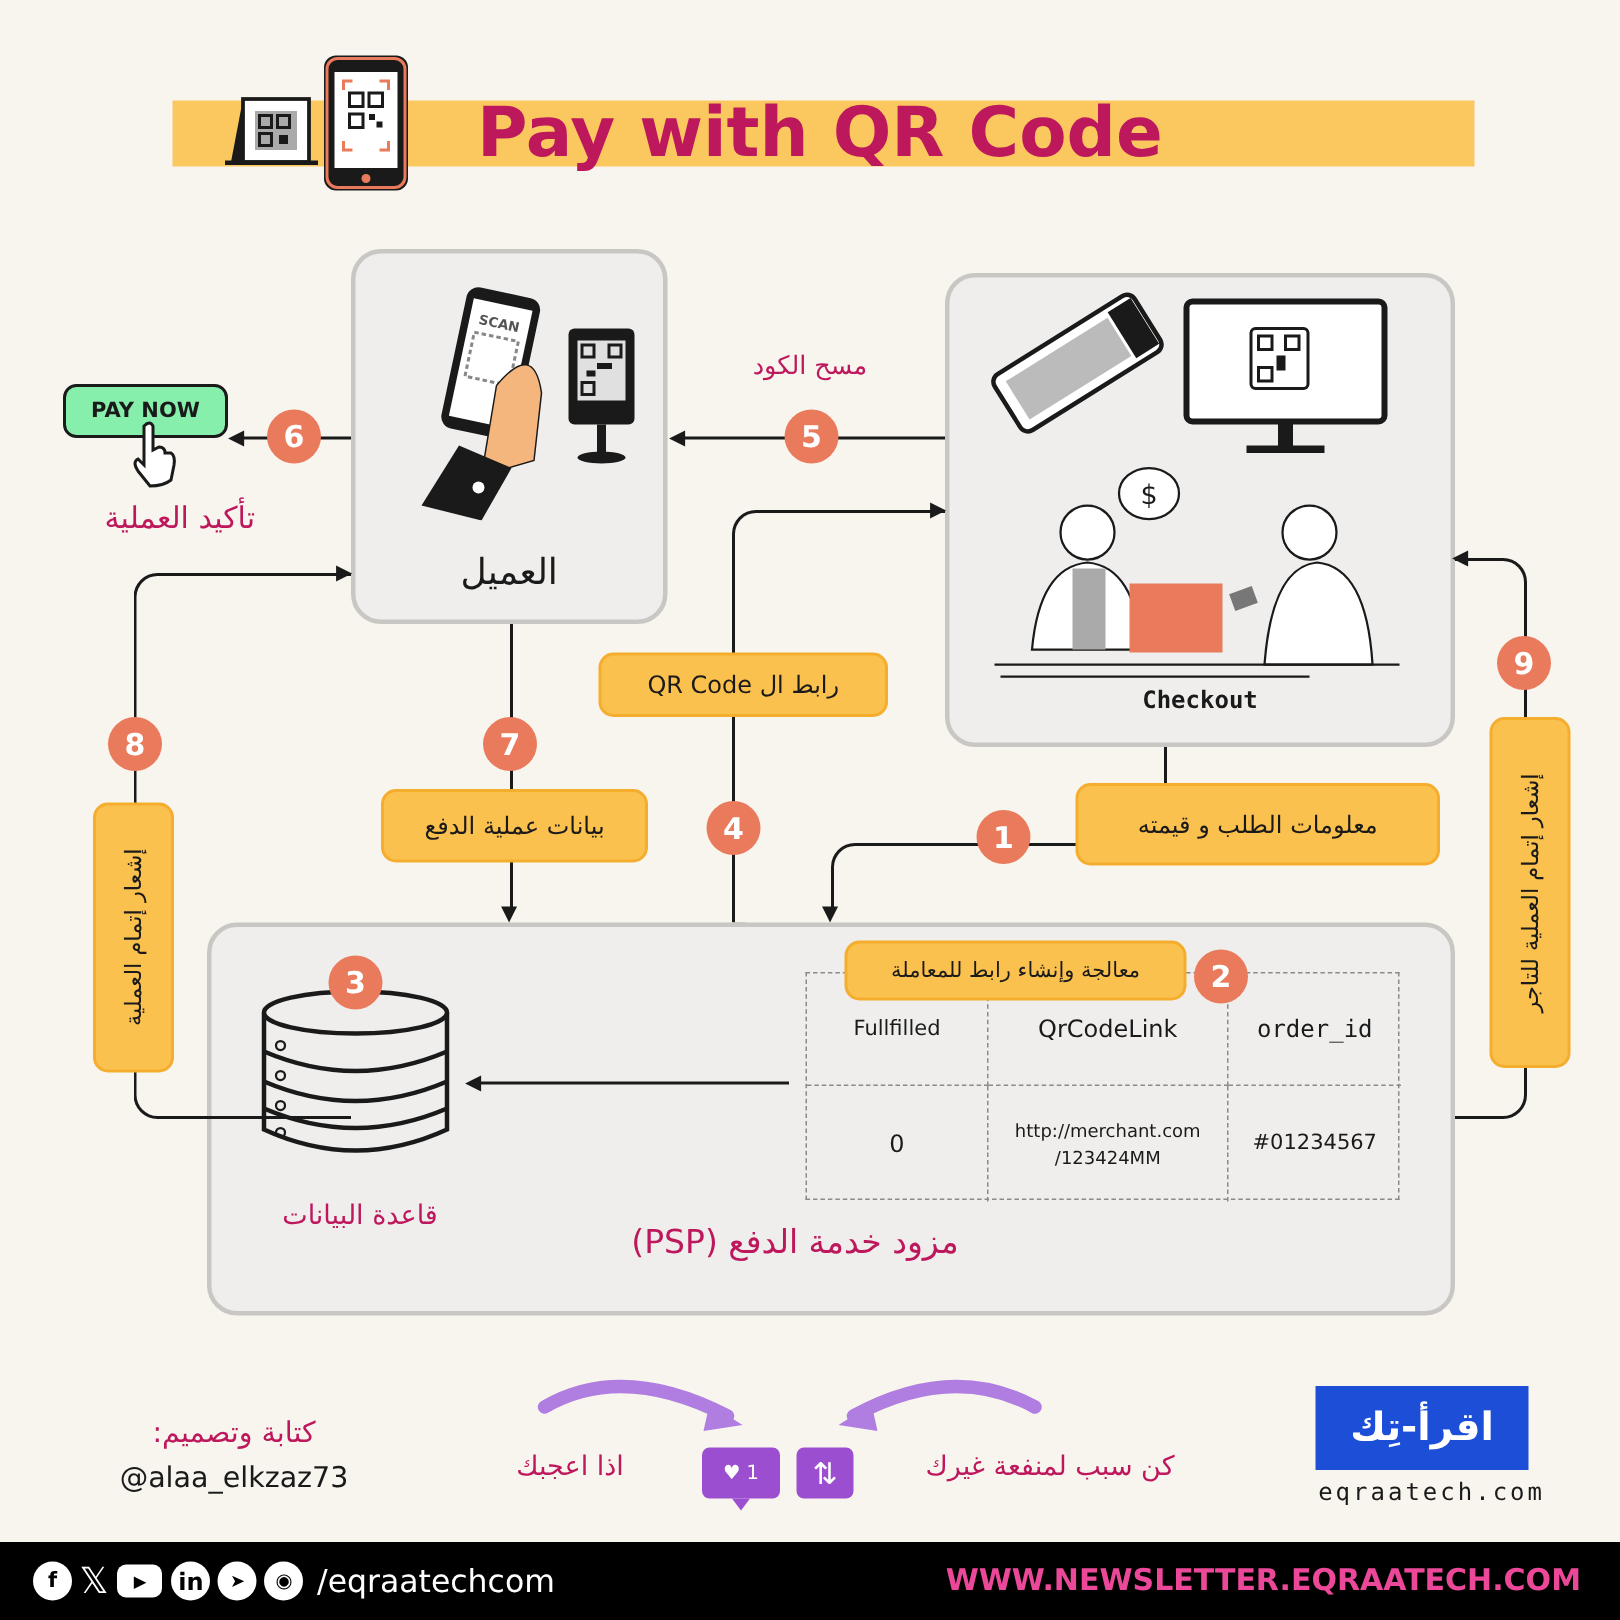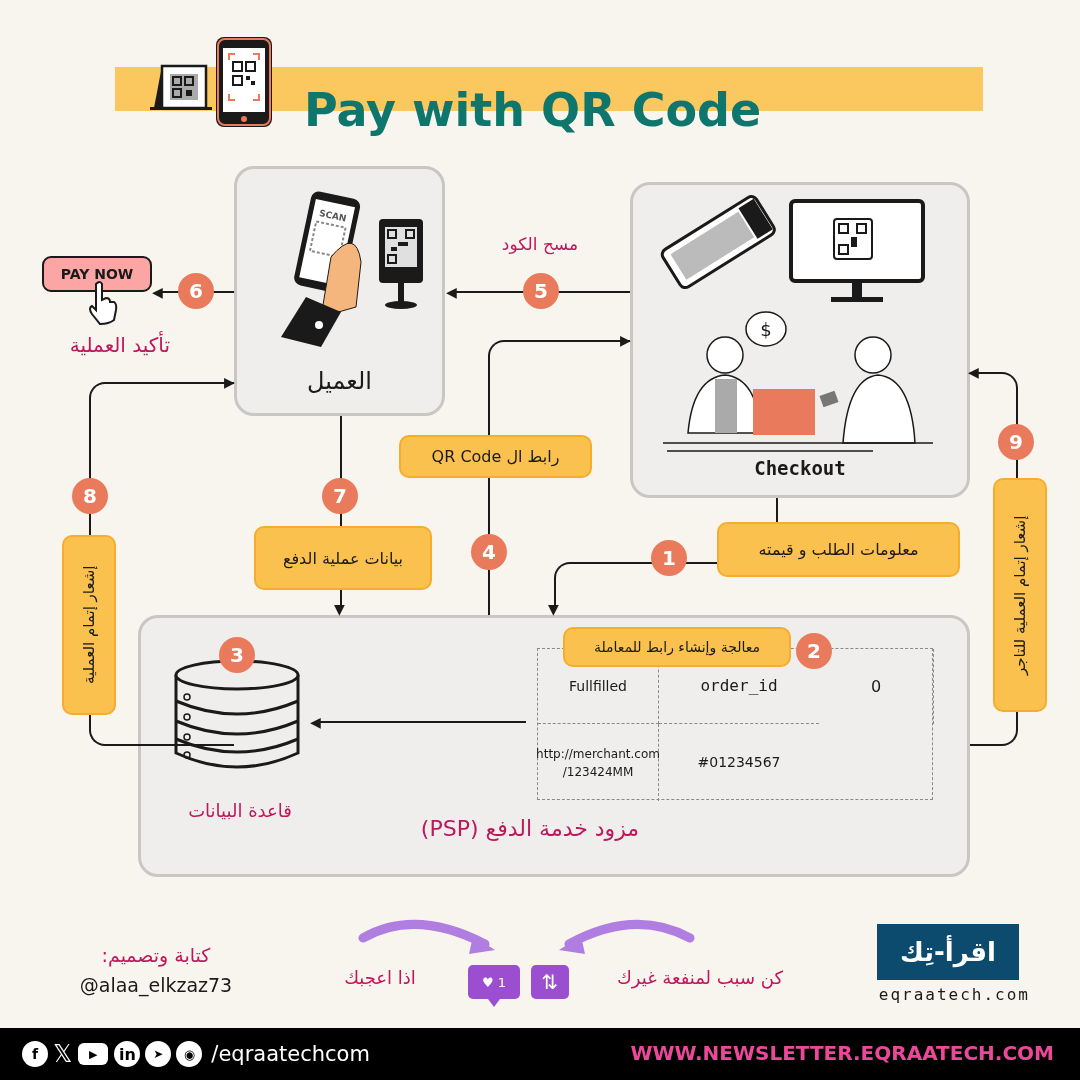--- a/index.html
+++ b/index.html
@@ -11,26 +11,25 @@
     position: relative;
   }
   .abs { position: absolute; }
 
   
   .title-bar {
     left: 115px; top: 67px; width: 868px; height: 44px;
     background: #fbc860;
   }
   .title-text {
-    left: 304px; top: 58px;
+    left: 318px; top: 58px;
     font-family: "DejaVu Sans", sans-serif;
     font-weight: bold; font-size: 46px; letter-spacing: 0px;
-    color: #0f766e;
+    color: #be185d;
     line-height: 60px;
-    margin-top: 22px;
   }
 
   
   .panel {
     background: #efeeed;
     border: 3px solid #c9c7c4;
     border-radius: 20px;
   }
   .panel-label {
     font-size: 24px;
@@ -181,21 +180,21 @@
     <rect x="62" y="186" width="22" height="54" fill="#aaa"></rect>
 
     <rect x="100" y="196" width="62" height="46" fill="#ea7a5c"></rect>
 
     <circle cx="220" cy="162" r="18" fill="#fff" stroke="#1a1a1a" stroke-width="1.5"></circle>
     <path d="M190 250 Q195 185 225 182 Q258 185 262 250 Z" fill="#fff" stroke="#1a1a1a" stroke-width="1.5"></path>
     <rect x="168" y="200" width="16" height="12" fill="#777" transform="rotate(-20 176 206)"></rect>
 
     <path d="M10 250 L280 250 M14 258 L220 258" stroke="#1a1a1a" stroke-width="1.5"></path>
   </svg>
-  <div class="abs" style="left:0;top:272px;width:334px;text-align:center;font-size:19px;font-weight:bold;font-family:'DejaVu Sans Mono',monospace">Checkout</div>
+  <div class="abs" style="left:0;top:272px;width:334px;text-align:center;font-size:16px;font-weight:bold;font-family:'DejaVu Sans Mono',monospace">Checkout</div>
 </div>
 
 <div class="abs panel" style="left:138px;top:615px;width:832px;height:262px"></div>
 <svg class="abs" style="left:173px;top:657px" width="130" height="120">
   <g stroke="#1a1a1a" stroke-width="3" fill="#efeeed">
     <path d="M3 18 L3 96 Q64 124 125 96 L125 18"></path>
     <ellipse cx="64" cy="18" rx="61" ry="14"></ellipse>
     <path d="M3 44 Q64 70 125 44" fill="none"></path>
     <path d="M3 64 Q64 90 125 64" fill="none"></path>
     <path d="M3 82 Q64 108 125 82" fill="none"></path>
@@ -205,20 +204,21 @@
       <circle cx="14" cy="60" r="3"></circle>
       <circle cx="14" cy="80" r="3"></circle>
       <circle cx="14" cy="98" r="3"></circle>
   </g>
 </svg>
 <div class="abs text" style="left:170px;top:800px;width:140px;text-align:center;font-size:18px">قاعدة البيانات</div>
 <div class="abs text" style="left:380px;top:816px;width:300px;text-align:center;font-size:22px">مزود خدمة الدفع (PSP)</div>
 
 <div class="abs dtable">
   <div class="dcell">Fullfilled</div>
+  <div class="dcell hdr-big">QrCodeLink</div>
   <div class="dcell hdr-big last-col" style="font-family:'DejaVu Sans Mono',monospace">order_id</div>
   <div class="dcell last-row hdr-big">0</div>
   <div class="dcell last-row small">http://merchant.com /123424MM</div>
   <div class="dcell last-row last-col">#01234567</div>
 </div>
 
 <div class="abs line" style="left:452px;top:291px;width:178px;height:2px"></div>
 <div class="abs" style="left:446px;top:285px;font-size:14px;line-height:14px">◀</div>
 <div class="abs text" style="left:480px;top:234px;width:120px;text-align:center">مسح الكود</div>
 
@@ -250,25 +250,25 @@
 <div class="abs badge" style="left:471px;top:534px">4</div>
 <div class="abs badge" style="left:523px;top:273px">5</div>
 <div class="abs badge" style="left:178px;top:273px">6</div>
 <div class="abs badge" style="left:322px;top:478px">7</div>
 <div class="abs badge" style="left:72px;top:478px">8</div>
 <div class="abs badge" style="left:998px;top:424px">9</div>
 
 <div class="abs ylabel" style="left:717px;top:522px;width:243px;height:55px">معلومات الطلب و قيمته</div>
 <div class="abs ylabel" style="left:563px;top:627px;width:228px;height:40px;font-size:14px">معالجة وإنشاء رابط للمعاملة</div>
 <div class="abs ylabel" style="left:399px;top:435px;width:193px;height:43px">رابط ال QR Code</div>
-<div class="abs ylabel" style="left:254px;top:526px;width:178px;height:64px">بيانات عملية الدفع</div>
+<div class="abs ylabel" style="left:254px;top:526px;width:178px;height:49px">بيانات عملية الدفع</div>
 <div class="abs ylabel vertical" style="left:62px;top:535px;width:54px;height:180px">إشعار إتمام العملية</div>
 <div class="abs ylabel vertical" style="left:993px;top:478px;width:54px;height:234px">إشعار إتمام العملية للتاجر</div>
 
-<div class="abs" style="left:42px;top:256px;width:110px;height:36px;border:2px solid #1a1a1a;border-radius:9px;background:#fca5a5;display:flex;align-items:center;justify-content:center;font-size:14px;font-weight:bold">PAY NOW</div>
+<div class="abs" style="left:42px;top:256px;width:110px;height:36px;border:2px solid #1a1a1a;border-radius:9px;background:#86efac;display:flex;align-items:center;justify-content:center;font-size:14px;font-weight:bold">PAY NOW</div>
 <svg class="abs" style="left:84px;top:280px" width="36" height="46">
   <path d="M12 4 Q16 0 18 4 L18 20 L22 18 Q26 18 26 22 L30 22 Q33 24 32 30 L30 40 Q25 44 16 44 L8 34 Q4 28 8 26 L12 30 Z" fill="#fff" stroke="#1a1a1a" stroke-width="2"></path>
 </svg>
 <div class="abs text" style="left:30px;top:333px;width:140px;text-align:right;font-size:20px">تأكيد العملية</div>
 
 <div class="abs text" style="left:66px;top:944px;width:180px;text-align:center;font-size:19px">كتابة وتصميم:</div>
 <div class="abs" style="left:66px;top:974px;width:180px;text-align:center;font-size:19px">@alaa_elkzaz73</div>
 
 <svg class="abs" style="left:355px;top:908px" width="350" height="52">
   <path d="M8 30 Q60 0 130 36" stroke="#b07de0" stroke-width="9" fill="none" stroke-linecap="round"></path>
@@ -280,21 +280,21 @@
 <div class="abs" style="left:468px;top:965px;width:52px;height:34px;background:#9b4fd0;border-radius:5px;color:#fff;display:flex;align-items:center;justify-content:center;gap:4px;font-size:13px">
   <span>♥</span>
   <span>1</span>
 </div>
 <div class="abs" style="left:488px;top:999px;width:0;height:0;border-left:6px solid transparent;border-right:6px solid transparent;border-top:8px solid #9b4fd0"></div>
 <div class="abs" style="left:531px;top:965px;width:38px;height:34px;background:#9b4fd0;border-radius:5px;color:#fff;display:flex;align-items:center;justify-content:center;font-size:20px">
   <span>⇅</span>
 </div>
 <div class="abs text" style="left:590px;top:967px;width:220px;text-align:center;font-size:18px">كن سبب لمنفعة غيرك</div>
 
-<div class="abs" style="left:877px;top:924px;width:142px;height:56px;background:#0c4a6e;display:flex;align-items:center;justify-content:center;color:#fff;font-size:26px;font-weight:bold;direction:rtl">اقرأ-تِك</div>
+<div class="abs" style="left:877px;top:924px;width:142px;height:56px;background:#1d4ed8;display:flex;align-items:center;justify-content:center;color:#fff;font-size:26px;font-weight:bold;direction:rtl">اقرأ-تِك</div>
 <div class="abs" style="left:870px;top:985px;width:160px;text-align:right;font-size:16px;letter-spacing:2px;font-family:'DejaVu Sans Mono',monospace">eqraatech.com</div>
 
 <div class="abs footer">
   <div class="abs" style="left:22px;top:13px;display:flex;align-items:center">
     <span class="social-icon">f</span>
     <span style="color:#fff;font-size:24px;margin-right:6px;line-height:26px">𝕏</span>
     <span style="display:inline-flex;width:30px;height:22px;background:#fff;border-radius:6px;color:#000;align-items:center;justify-content:center;font-size:11px;margin-right:6px">▶</span>
     <span class="social-icon" style="font-size:16px">in</span>
     <span class="social-icon" style="font-size:12px">➤</span>
     <span class="social-icon" style="font-size:13px">◉</span>

